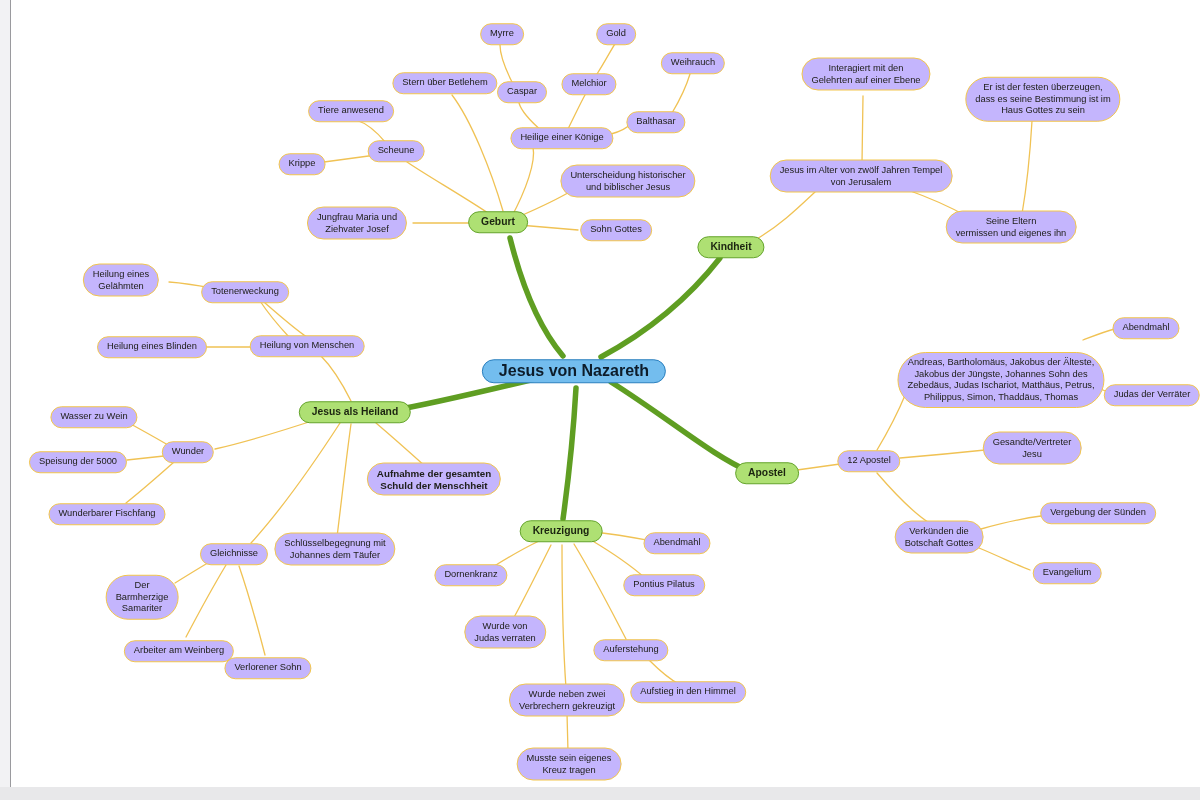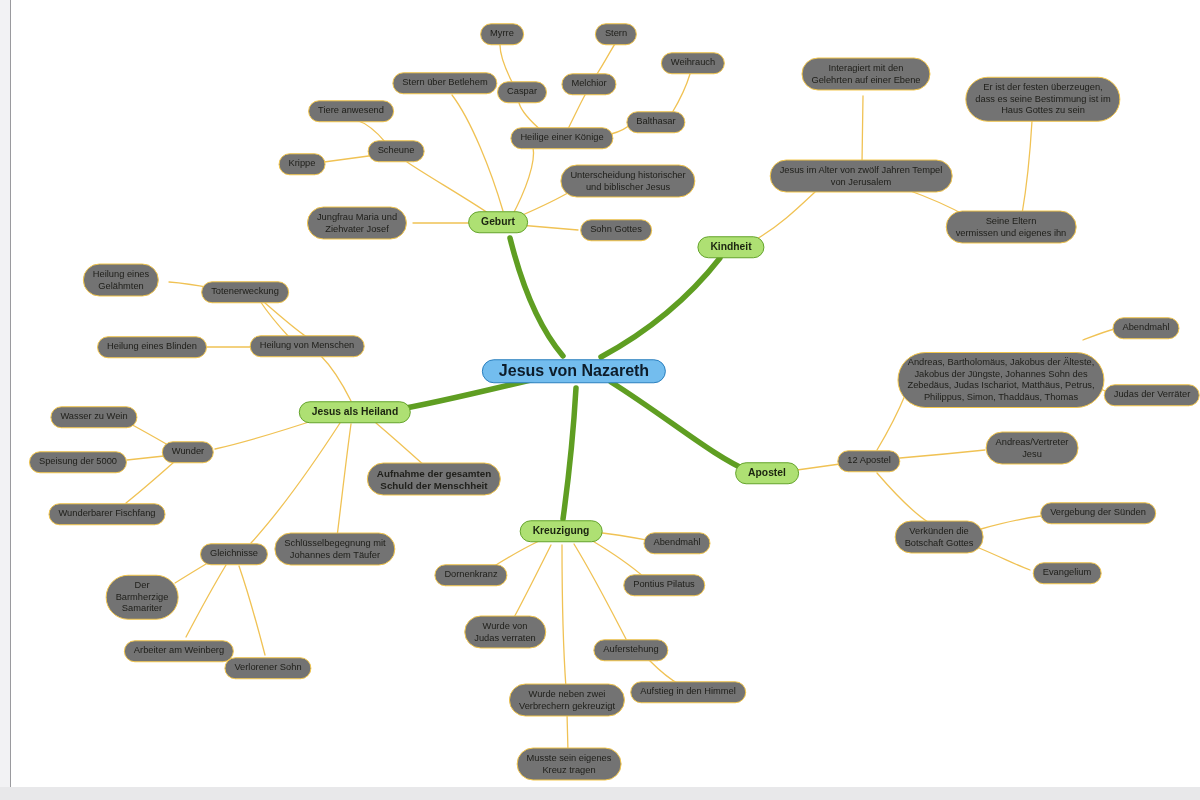--- a/index.html
+++ b/index.html
@@ -48,21 +48,21 @@
     transform: translate(-50%, -50%);
     box-sizing: border-box;
     text-align: center;
     white-space: pre;
     line-height: 11.5px;
     border-radius: 999px;
     padding: 4px 9px;
     cursor: default;
   }
   .node.yellow {
-    background: #737373;
+    background: #c4b5fd;
     border: 1px solid #f3c64b;
     color: #20201c;
     font-size: 9.3px;
   }
   .node.green {
     background: #aee073;
     border: 1px solid #63a32a;
     color: #1b2410;
     font-size: 10.3px;
     font-weight: bold;
@@ -152,21 +152,21 @@
         <div class="node green" style="left: 487px; top: 222px;">Geburt</div>
         <div class="node green" style="left: 720px; top: 247px;">Kindheit</div>
         <div class="node green" style="left: 756px; top: 473px;">Apostel</div>
         <div class="node green" style="left: 550px; top: 531px;">Kreuzigung</div>
         <div class="node green" style="left: 344px; top: 412px;">Jesus als Heiland</div>
         <div class="node yellow" style="left: 551px; top: 138px;">Heilige einer Könige</div>
         <div class="node yellow" style="left: 511px; top: 92px;">Caspar</div>
         <div class="node yellow" style="left: 578px; top: 84px;">Melchior</div>
         <div class="node yellow" style="left: 645px; top: 122px;">Balthasar</div>
         <div class="node yellow" style="left: 491px; top: 34px;">Myrre</div>
-        <div class="node yellow" style="left: 605px; top: 34px;">Stern</div>
+        <div class="node yellow" style="left: 605px; top: 34px;">Gold</div>
         <div class="node yellow" style="left: 682px; top: 63px;">Weihrauch</div>
         <div class="node yellow" style="left: 434px; top: 83px;">Stern über Betlehem</div>
         <div class="node yellow" style="left: 385px; top: 151px;">Scheune</div>
         <div class="node yellow" style="left: 340px; top: 111px;">Tiere anwesend</div>
         <div class="node yellow" style="left: 291px; top: 164px;">Krippe</div>
         <div class="node yellow" style="left: 346px; top: 223px;">Jungfrau Maria und
 Ziehvater Josef</div>
         <div class="node yellow" style="left: 617px; top: 181px;">Unterscheidung historischer
 und biblischer Jesus</div>
         <div class="node yellow" style="left: 605px; top: 230px;">Sohn Gottes</div>
@@ -179,21 +179,21 @@
         <div class="node yellow" style="left: 1032px; top: 99px;">Er ist der festen überzeugen,
 dass es seine Bestimmung ist im
 Haus Gottes zu sein</div>
         <div class="node yellow" style="left: 858px; top: 461px;">12 Apostel</div>
         <div class="node yellow" style="left: 990px; top: 356px; margin-top: 24px;">Andreas, Bartholomäus, Jakobus der Älteste,
 Jakobus der Jüngste, Johannes Sohn des
 Zebedäus, Judas Ischariot, Matthäus, Petrus,
 Philippus, Simon, Thaddäus, Thomas</div>
         <div class="node yellow" style="left: 1135px; top: 328px;">Abendmahl</div>
         <div class="node yellow" style="left: 1141px; top: 395px;">Judas der Verräter</div>
-        <div class="node yellow" style="left: 1021px; top: 448px;">Andreas/Vertreter
+        <div class="node yellow" style="left: 1021px; top: 448px;">Gesandte/Vertreter
 Jesu</div>
         <div class="node yellow" style="left: 928px; top: 537px;">Verkünden die
 Botschaft Gottes</div>
         <div class="node yellow" style="left: 1087px; top: 513px;">Vergebung der Sünden</div>
         <div class="node yellow" style="left: 1056px; top: 573px;">Evangelium</div>
         <div class="node yellow" style="left: 666px; top: 543px;">Abendmahl</div>
         <div class="node yellow" style="left: 653px; top: 585px;">Pontius Pilatus</div>
         <div class="node yellow" style="left: 460px; top: 575px;">Dornenkranz</div>
         <div class="node yellow" style="left: 494px; top: 632px;">Wurde von
 Judas verraten</div>

